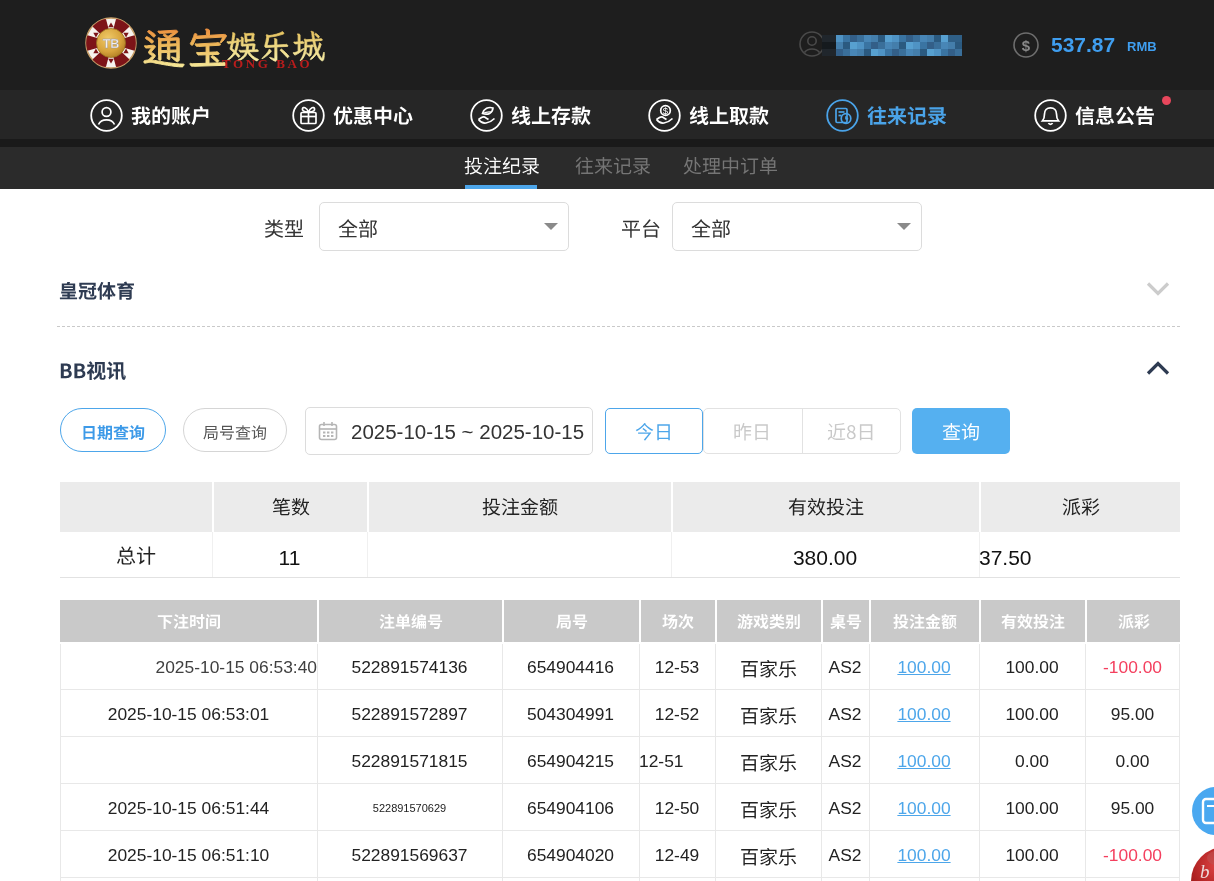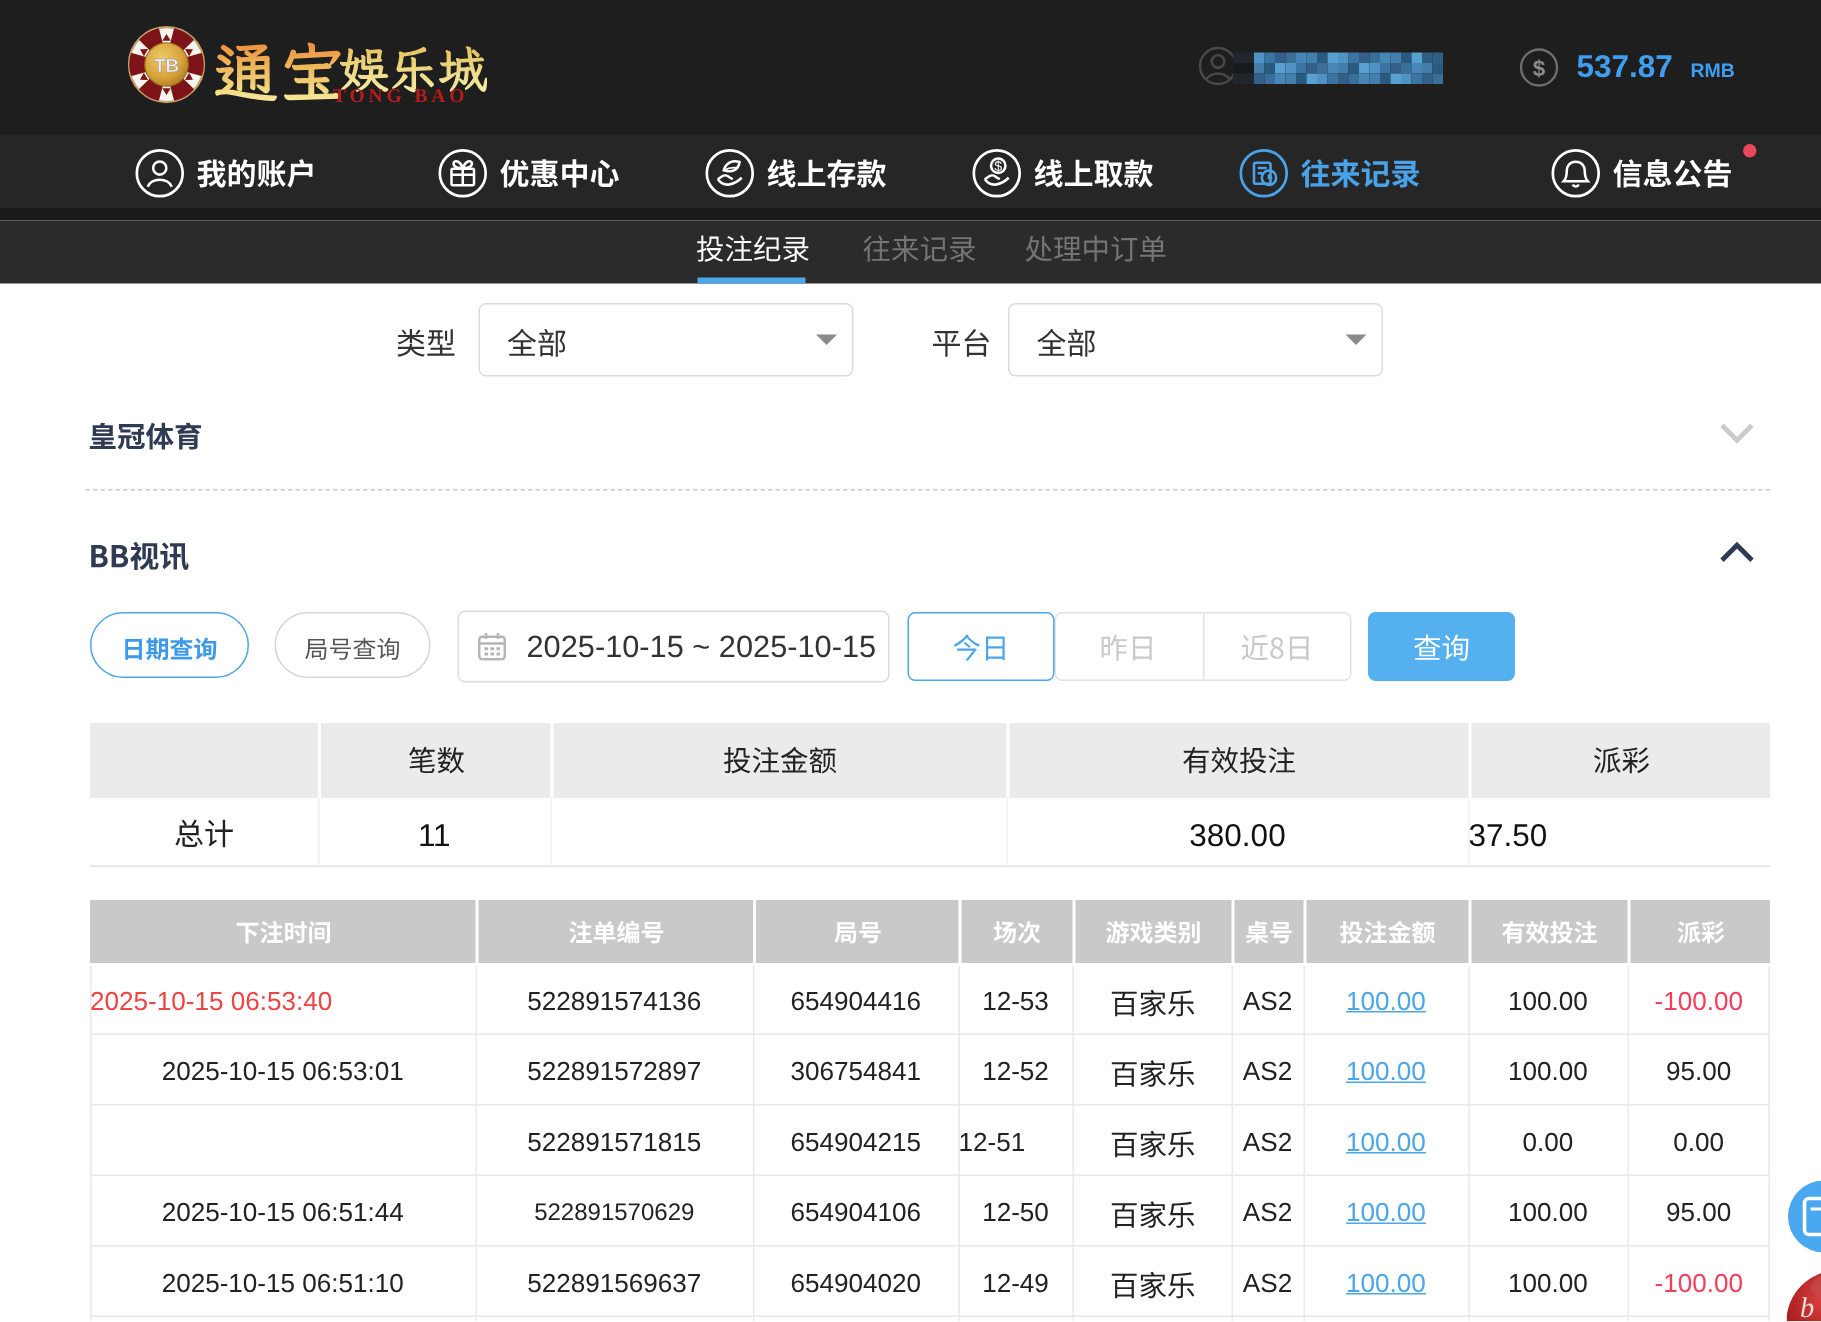--- a/index.html
+++ b/index.html
@@ -334,21 +334,21 @@
     <div class="abs" style="left:317px;top:644px;width:1px;height:47px;background:#e8e8e8"></div>
     <div class="abs" style="left:502px;top:644px;width:1px;height:47px;background:#e8e8e8"></div>
     <div class="abs" style="left:639px;top:644px;width:1px;height:47px;background:#e8e8e8"></div>
     <div class="abs" style="left:715px;top:644px;width:1px;height:47px;background:#e8e8e8"></div>
     <div class="abs" style="left:821px;top:644px;width:1px;height:47px;background:#e8e8e8"></div>
     <div class="abs" style="left:869px;top:644px;width:1px;height:47px;background:#e8e8e8"></div>
     <div class="abs" style="left:979px;top:644px;width:1px;height:47px;background:#e8e8e8"></div>
     <div class="abs" style="left:1085px;top:644px;width:1px;height:47px;background:#e8e8e8"></div>
     <div class="abs" style="left:60px;top:644px;width:1px;height:47px;background:#e8e8e8"></div>
     <div class="abs" style="left:1179px;top:644px;width:1px;height:47px;background:#e8e8e8"></div>
-    <div class="abs" style="left:60px;top:644px;width:257px;height:47px;line-height:47px;text-align:left;font-size:17.4px;color:#ef4444">2025-10-15 06:53:40</div>
+    <div class="abs" style="left:60px;top:644px;width:257px;height:47px;line-height:47px;text-align:right;font-size:17.4px;color:#404040">2025-10-15 06:53:40</div>
     <div class="abs" style="left:317px;top:644px;width:185px;height:47px;line-height:47px;text-align:center;font-size:17.4px;color:#222">522891574136</div>
     <div class="abs" style="left:502px;top:644px;width:137px;height:47px;line-height:47px;text-align:center;font-size:17.4px;color:#222">654904416</div>
     <div class="abs" style="left:639px;top:644px;width:76px;height:47px;line-height:47px;text-align:center;font-size:17.4px;color:#222">12-53</div>
     <svg style="position:absolute;left:739.5px;top:654px" width="59" height="25" viewBox="0 0 59 25">
       <path transform="translate(0,22)" d="M3.4 -10.7V1.5H4.8V0.3H14.4V1.5H15.9V-10.7H9.4C9.7 -11.6 10 -12.6 10.2 -13.5H17.8V-14.9H1.2V-13.5H8.5C8.4 -12.6 8.2 -11.5 8 -10.7ZM4.8 -4.6H14.4V-1H4.8ZM4.8 -5.9V-9.4H14.4V-5.9Z M27 -15.7C27.3 -15.2 27.5 -14.7 27.8 -14.2H20.6V-10.3H22V-13H35.1V-10.3H36.5V-14.2H29.5C29.2 -14.8 28.9 -15.5 28.5 -16.1ZM34 -9.1C32.9 -8.2 31.3 -6.9 29.8 -5.9C29.4 -7 28.8 -8 27.9 -8.9C28.3 -9.2 28.8 -9.5 29.2 -9.9H34V-11.1H23V-9.9H27.3C25.5 -8.7 22.9 -7.7 20.5 -7.1C20.8 -6.8 21.2 -6.3 21.3 -6C23.1 -6.5 25.1 -7.3 26.8 -8.2C27.2 -7.9 27.5 -7.5 27.7 -7.1C26.1 -5.9 22.9 -4.5 20.5 -3.9C20.7 -3.6 21.1 -3.1 21.2 -2.8C23.5 -3.5 26.4 -4.9 28.3 -6.2C28.5 -5.7 28.7 -5.3 28.8 -4.8C26.9 -3.1 23.2 -1.3 20.2 -0.6C20.4 -0.3 20.7 0.2 20.9 0.6C23.6 -0.2 26.9 -1.8 29.1 -3.5C29.2 -1.9 28.9 -0.6 28.3 -0.2C28 0.1 27.6 0.2 27.1 0.2C26.7 0.2 26.1 0.2 25.4 0.1C25.6 0.5 25.7 1.1 25.8 1.4C26.4 1.5 27 1.5 27.4 1.5C28.3 1.5 28.7 1.3 29.4 0.8C30.4 0 30.9 -2.4 30.2 -4.8L31.1 -5.4C32.2 -2.6 34 -0.4 36.4 0.7C36.6 0.3 37 -0.2 37.4 -0.4C35 -1.4 33.1 -3.5 32.2 -6.1C33.3 -6.7 34.3 -7.5 35.2 -8.2Z M42.5 -5.3C41.6 -3.6 40.1 -1.8 38.7 -0.6C39.1 -0.4 39.6 0.1 39.9 0.3C41.2 -1 42.8 -3 43.9 -4.8ZM51.1 -4.7C52.5 -3.2 54.2 -1 54.9 0.3L56.2 -0.4C55.5 -1.7 53.8 -3.8 52.4 -5.3ZM40.5 -6.7C40.6 -6.8 41.4 -6.9 42.7 -6.9H47.2V-0.3C47.2 -0 47 0.1 46.7 0.1C46.4 0.1 45.3 0.1 44 0.1C44.3 0.5 44.5 1.1 44.6 1.5C46.2 1.5 47.2 1.5 47.8 1.2C48.4 1 48.6 0.6 48.6 -0.3V-6.9H55.6L55.6 -8.4H48.6V-12.2H47.2V-8.4H41.8C42.2 -9.8 42.5 -11.6 42.7 -13.3C46.8 -13.4 51.6 -13.7 54.6 -14.5L53.8 -15.8C50.9 -15 45.6 -14.6 41.2 -14.5C41.2 -12.3 40.7 -9.9 40.6 -9.2C40.4 -8.5 40.2 -8.1 40 -8C40.1 -7.7 40.4 -7 40.5 -6.7Z" fill="#222"></path>
     </svg>
     <div class="abs" style="left:821px;top:644px;width:48px;height:47px;line-height:47px;text-align:center;font-size:17.4px;color:#222">AS2</div>
     <div class="abs" style="left:869px;top:644px;width:110px;height:47px;line-height:47px;text-align:center;font-size:17.4px;color:#4da6ea;text-decoration:underline">100.00</div>
     <div class="abs" style="left:979px;top:644px;width:106px;height:47px;line-height:47px;text-align:center;font-size:17.4px;color:#222">100.00</div>
     <div class="abs" style="left:1085px;top:644px;width:95px;height:47px;line-height:47px;text-align:center;font-size:17.4px;color:#f43f5e">-100.00</div>
@@ -358,21 +358,21 @@
     <div class="abs" style="left:639px;top:691px;width:1px;height:47px;background:#e8e8e8"></div>
     <div class="abs" style="left:715px;top:691px;width:1px;height:47px;background:#e8e8e8"></div>
     <div class="abs" style="left:821px;top:691px;width:1px;height:47px;background:#e8e8e8"></div>
     <div class="abs" style="left:869px;top:691px;width:1px;height:47px;background:#e8e8e8"></div>
     <div class="abs" style="left:979px;top:691px;width:1px;height:47px;background:#e8e8e8"></div>
     <div class="abs" style="left:1085px;top:691px;width:1px;height:47px;background:#e8e8e8"></div>
     <div class="abs" style="left:60px;top:691px;width:1px;height:47px;background:#e8e8e8"></div>
     <div class="abs" style="left:1179px;top:691px;width:1px;height:47px;background:#e8e8e8"></div>
     <div class="abs" style="left:60px;top:691px;width:257px;height:47px;line-height:47px;text-align:center;font-size:17.4px;color:#222">2025-10-15 06:53:01</div>
     <div class="abs" style="left:317px;top:691px;width:185px;height:47px;line-height:47px;text-align:center;font-size:17.4px;color:#222">522891572897</div>
-    <div class="abs" style="left:502px;top:691px;width:137px;height:47px;line-height:47px;text-align:center;font-size:17.4px;color:#222">306754841</div>
+    <div class="abs" style="left:502px;top:691px;width:137px;height:47px;line-height:47px;text-align:center;font-size:17.4px;color:#222">504304991</div>
     <div class="abs" style="left:639px;top:691px;width:76px;height:47px;line-height:47px;text-align:center;font-size:17.4px;color:#222">12-52</div>
     <svg style="position:absolute;left:739.5px;top:701px" width="59" height="25" viewBox="0 0 59 25">
       <path transform="translate(0,22)" d="M3.4 -10.7V1.5H4.8V0.3H14.4V1.5H15.9V-10.7H9.4C9.7 -11.6 10 -12.6 10.2 -13.5H17.8V-14.9H1.2V-13.5H8.5C8.4 -12.6 8.2 -11.5 8 -10.7ZM4.8 -4.6H14.4V-1H4.8ZM4.8 -5.9V-9.4H14.4V-5.9Z M27 -15.7C27.3 -15.2 27.5 -14.7 27.8 -14.2H20.6V-10.3H22V-13H35.1V-10.3H36.5V-14.2H29.5C29.2 -14.8 28.9 -15.5 28.5 -16.1ZM34 -9.1C32.9 -8.2 31.3 -6.9 29.8 -5.9C29.4 -7 28.8 -8 27.9 -8.9C28.3 -9.2 28.8 -9.5 29.2 -9.9H34V-11.1H23V-9.9H27.3C25.5 -8.7 22.9 -7.7 20.5 -7.1C20.8 -6.8 21.2 -6.3 21.3 -6C23.1 -6.5 25.1 -7.3 26.8 -8.2C27.2 -7.9 27.5 -7.5 27.7 -7.1C26.1 -5.9 22.9 -4.5 20.5 -3.9C20.7 -3.6 21.1 -3.1 21.2 -2.8C23.5 -3.5 26.4 -4.9 28.3 -6.2C28.5 -5.7 28.7 -5.3 28.8 -4.8C26.9 -3.1 23.2 -1.3 20.2 -0.6C20.4 -0.3 20.7 0.2 20.9 0.6C23.6 -0.2 26.9 -1.8 29.1 -3.5C29.2 -1.9 28.9 -0.6 28.3 -0.2C28 0.1 27.6 0.2 27.1 0.2C26.7 0.2 26.1 0.2 25.4 0.1C25.6 0.5 25.7 1.1 25.8 1.4C26.4 1.5 27 1.5 27.4 1.5C28.3 1.5 28.7 1.3 29.4 0.8C30.4 0 30.9 -2.4 30.2 -4.8L31.1 -5.4C32.2 -2.6 34 -0.4 36.4 0.7C36.6 0.3 37 -0.2 37.4 -0.4C35 -1.4 33.1 -3.5 32.2 -6.1C33.3 -6.7 34.3 -7.5 35.2 -8.2Z M42.5 -5.3C41.6 -3.6 40.1 -1.8 38.7 -0.6C39.1 -0.4 39.6 0.1 39.9 0.3C41.2 -1 42.8 -3 43.9 -4.8ZM51.1 -4.7C52.5 -3.2 54.2 -1 54.9 0.3L56.2 -0.4C55.5 -1.7 53.8 -3.8 52.4 -5.3ZM40.5 -6.7C40.6 -6.8 41.4 -6.9 42.7 -6.9H47.2V-0.3C47.2 -0 47 0.1 46.7 0.1C46.4 0.1 45.3 0.1 44 0.1C44.3 0.5 44.5 1.1 44.6 1.5C46.2 1.5 47.2 1.5 47.8 1.2C48.4 1 48.6 0.6 48.6 -0.3V-6.9H55.6L55.6 -8.4H48.6V-12.2H47.2V-8.4H41.8C42.2 -9.8 42.5 -11.6 42.7 -13.3C46.8 -13.4 51.6 -13.7 54.6 -14.5L53.8 -15.8C50.9 -15 45.6 -14.6 41.2 -14.5C41.2 -12.3 40.7 -9.9 40.6 -9.2C40.4 -8.5 40.2 -8.1 40 -8C40.1 -7.7 40.4 -7 40.5 -6.7Z" fill="#222"></path>
     </svg>
     <div class="abs" style="left:821px;top:691px;width:48px;height:47px;line-height:47px;text-align:center;font-size:17.4px;color:#222">AS2</div>
     <div class="abs" style="left:869px;top:691px;width:110px;height:47px;line-height:47px;text-align:center;font-size:17.4px;color:#4da6ea;text-decoration:underline">100.00</div>
     <div class="abs" style="left:979px;top:691px;width:106px;height:47px;line-height:47px;text-align:center;font-size:17.4px;color:#222">100.00</div>
     <div class="abs" style="left:1085px;top:691px;width:95px;height:47px;line-height:47px;text-align:center;font-size:17.4px;color:#222">95.00</div>
     <div class="abs" style="left:60px;top:738px;width:1120px;height:46px;background:#fff;border-bottom:1px solid #e8e8e8"></div>
     <div class="abs" style="left:317px;top:738px;width:1px;height:47px;background:#e8e8e8"></div>
@@ -400,21 +400,21 @@
     <div class="abs" style="left:502px;top:785px;width:1px;height:47px;background:#e8e8e8"></div>
     <div class="abs" style="left:639px;top:785px;width:1px;height:47px;background:#e8e8e8"></div>
     <div class="abs" style="left:715px;top:785px;width:1px;height:47px;background:#e8e8e8"></div>
     <div class="abs" style="left:821px;top:785px;width:1px;height:47px;background:#e8e8e8"></div>
     <div class="abs" style="left:869px;top:785px;width:1px;height:47px;background:#e8e8e8"></div>
     <div class="abs" style="left:979px;top:785px;width:1px;height:47px;background:#e8e8e8"></div>
     <div class="abs" style="left:1085px;top:785px;width:1px;height:47px;background:#e8e8e8"></div>
     <div class="abs" style="left:60px;top:785px;width:1px;height:47px;background:#e8e8e8"></div>
     <div class="abs" style="left:1179px;top:785px;width:1px;height:47px;background:#e8e8e8"></div>
     <div class="abs" style="left:60px;top:785px;width:257px;height:47px;line-height:47px;text-align:center;font-size:17.4px;color:#222">2025-10-15 06:51:44</div>
-    <div class="abs" style="left:317px;top:785px;width:185px;height:47px;line-height:47px;text-align:center;font-size:16px;color:#222">522891570629</div>
+    <div class="abs" style="left:317px;top:785px;width:185px;height:47px;line-height:47px;text-align:center;font-size:11px;color:#222">522891570629</div>
     <div class="abs" style="left:502px;top:785px;width:137px;height:47px;line-height:47px;text-align:center;font-size:17.4px;color:#222">654904106</div>
     <div class="abs" style="left:639px;top:785px;width:76px;height:47px;line-height:47px;text-align:center;font-size:17.4px;color:#222">12-50</div>
     <svg style="position:absolute;left:739.5px;top:795px" width="59" height="25" viewBox="0 0 59 25">
       <path transform="translate(0,22)" d="M3.4 -10.7V1.5H4.8V0.3H14.4V1.5H15.9V-10.7H9.4C9.7 -11.6 10 -12.6 10.2 -13.5H17.8V-14.9H1.2V-13.5H8.5C8.4 -12.6 8.2 -11.5 8 -10.7ZM4.8 -4.6H14.4V-1H4.8ZM4.8 -5.9V-9.4H14.4V-5.9Z M27 -15.7C27.3 -15.2 27.5 -14.7 27.8 -14.2H20.6V-10.3H22V-13H35.1V-10.3H36.5V-14.2H29.5C29.2 -14.8 28.9 -15.5 28.5 -16.1ZM34 -9.1C32.9 -8.2 31.3 -6.9 29.8 -5.9C29.4 -7 28.8 -8 27.9 -8.9C28.3 -9.2 28.8 -9.5 29.2 -9.9H34V-11.1H23V-9.9H27.3C25.5 -8.7 22.9 -7.7 20.5 -7.1C20.8 -6.8 21.2 -6.3 21.3 -6C23.1 -6.5 25.1 -7.3 26.8 -8.2C27.2 -7.9 27.5 -7.5 27.7 -7.1C26.1 -5.9 22.9 -4.5 20.5 -3.9C20.7 -3.6 21.1 -3.1 21.2 -2.8C23.5 -3.5 26.4 -4.9 28.3 -6.2C28.5 -5.7 28.7 -5.3 28.8 -4.8C26.9 -3.1 23.2 -1.3 20.2 -0.6C20.4 -0.3 20.7 0.2 20.9 0.6C23.6 -0.2 26.9 -1.8 29.1 -3.5C29.2 -1.9 28.9 -0.6 28.3 -0.2C28 0.1 27.6 0.2 27.1 0.2C26.7 0.2 26.1 0.2 25.4 0.1C25.6 0.5 25.7 1.1 25.8 1.4C26.4 1.5 27 1.5 27.4 1.5C28.3 1.5 28.7 1.3 29.4 0.8C30.4 0 30.9 -2.4 30.2 -4.8L31.1 -5.4C32.2 -2.6 34 -0.4 36.4 0.7C36.6 0.3 37 -0.2 37.4 -0.4C35 -1.4 33.1 -3.5 32.2 -6.1C33.3 -6.7 34.3 -7.5 35.2 -8.2Z M42.5 -5.3C41.6 -3.6 40.1 -1.8 38.7 -0.6C39.1 -0.4 39.6 0.1 39.9 0.3C41.2 -1 42.8 -3 43.9 -4.8ZM51.1 -4.7C52.5 -3.2 54.2 -1 54.9 0.3L56.2 -0.4C55.5 -1.7 53.8 -3.8 52.4 -5.3ZM40.5 -6.7C40.6 -6.8 41.4 -6.9 42.7 -6.9H47.2V-0.3C47.2 -0 47 0.1 46.7 0.1C46.4 0.1 45.3 0.1 44 0.1C44.3 0.5 44.5 1.1 44.6 1.5C46.2 1.5 47.2 1.5 47.8 1.2C48.4 1 48.6 0.6 48.6 -0.3V-6.9H55.6L55.6 -8.4H48.6V-12.2H47.2V-8.4H41.8C42.2 -9.8 42.5 -11.6 42.7 -13.3C46.8 -13.4 51.6 -13.7 54.6 -14.5L53.8 -15.8C50.9 -15 45.6 -14.6 41.2 -14.5C41.2 -12.3 40.7 -9.9 40.6 -9.2C40.4 -8.5 40.2 -8.1 40 -8C40.1 -7.7 40.4 -7 40.5 -6.7Z" fill="#222"></path>
     </svg>
     <div class="abs" style="left:821px;top:785px;width:48px;height:47px;line-height:47px;text-align:center;font-size:17.4px;color:#222">AS2</div>
     <div class="abs" style="left:869px;top:785px;width:110px;height:47px;line-height:47px;text-align:center;font-size:17.4px;color:#4da6ea;text-decoration:underline">100.00</div>
     <div class="abs" style="left:979px;top:785px;width:106px;height:47px;line-height:47px;text-align:center;font-size:17.4px;color:#222">100.00</div>
     <div class="abs" style="left:1085px;top:785px;width:95px;height:47px;line-height:47px;text-align:center;font-size:17.4px;color:#222">95.00</div>
     <div class="abs" style="left:60px;top:832px;width:1120px;height:46px;background:#fff;border-bottom:1px solid #e8e8e8"></div>

